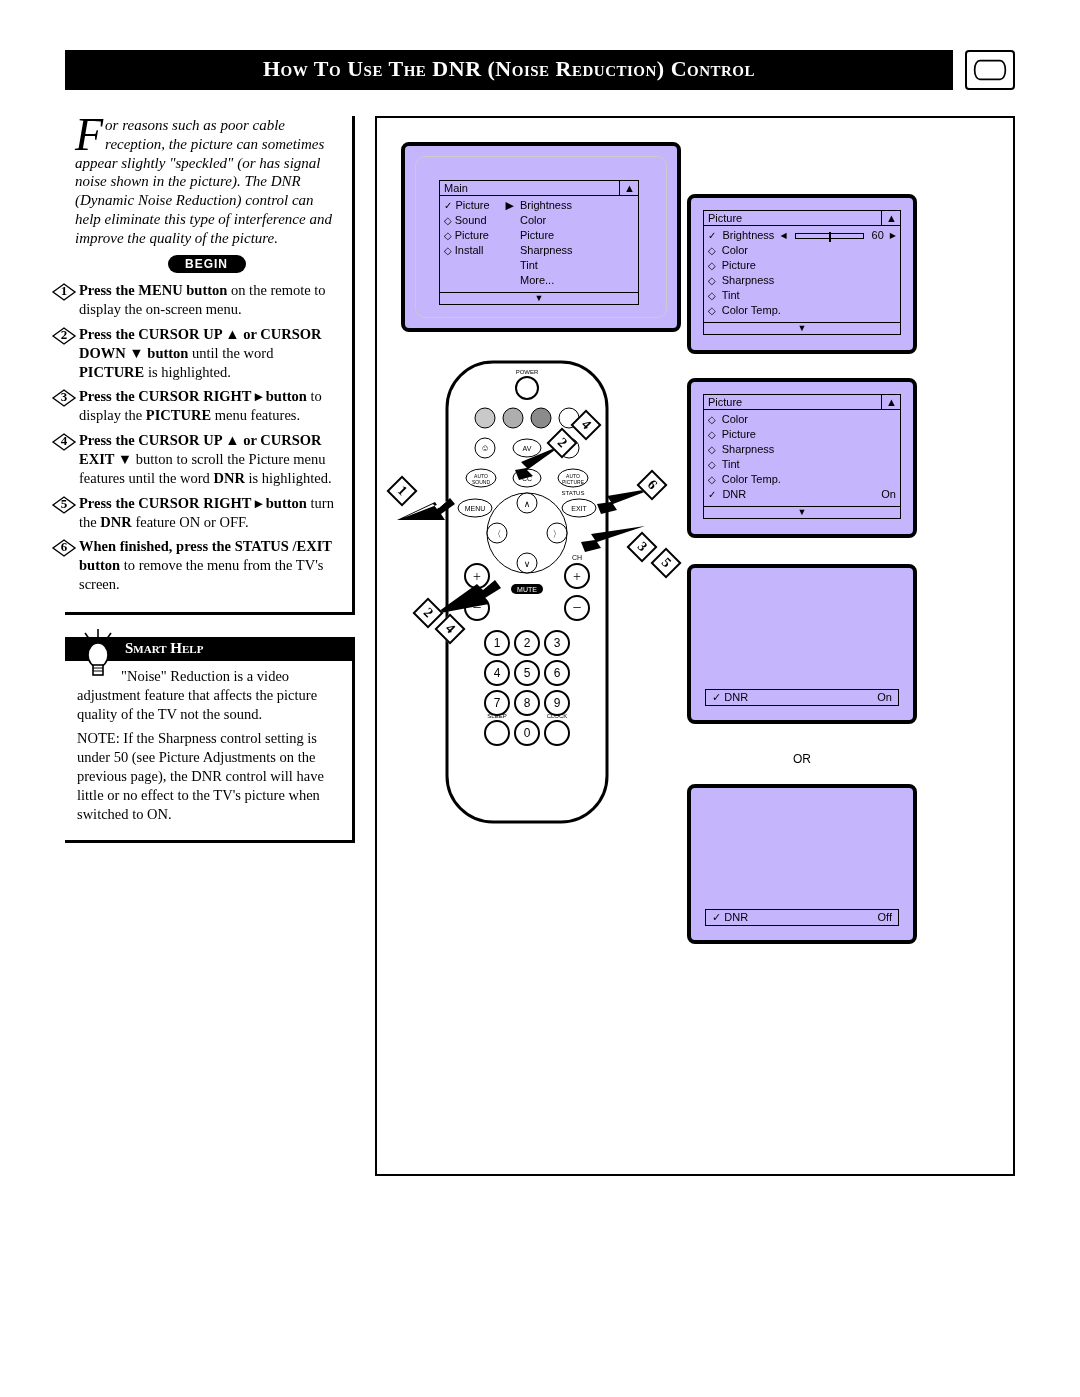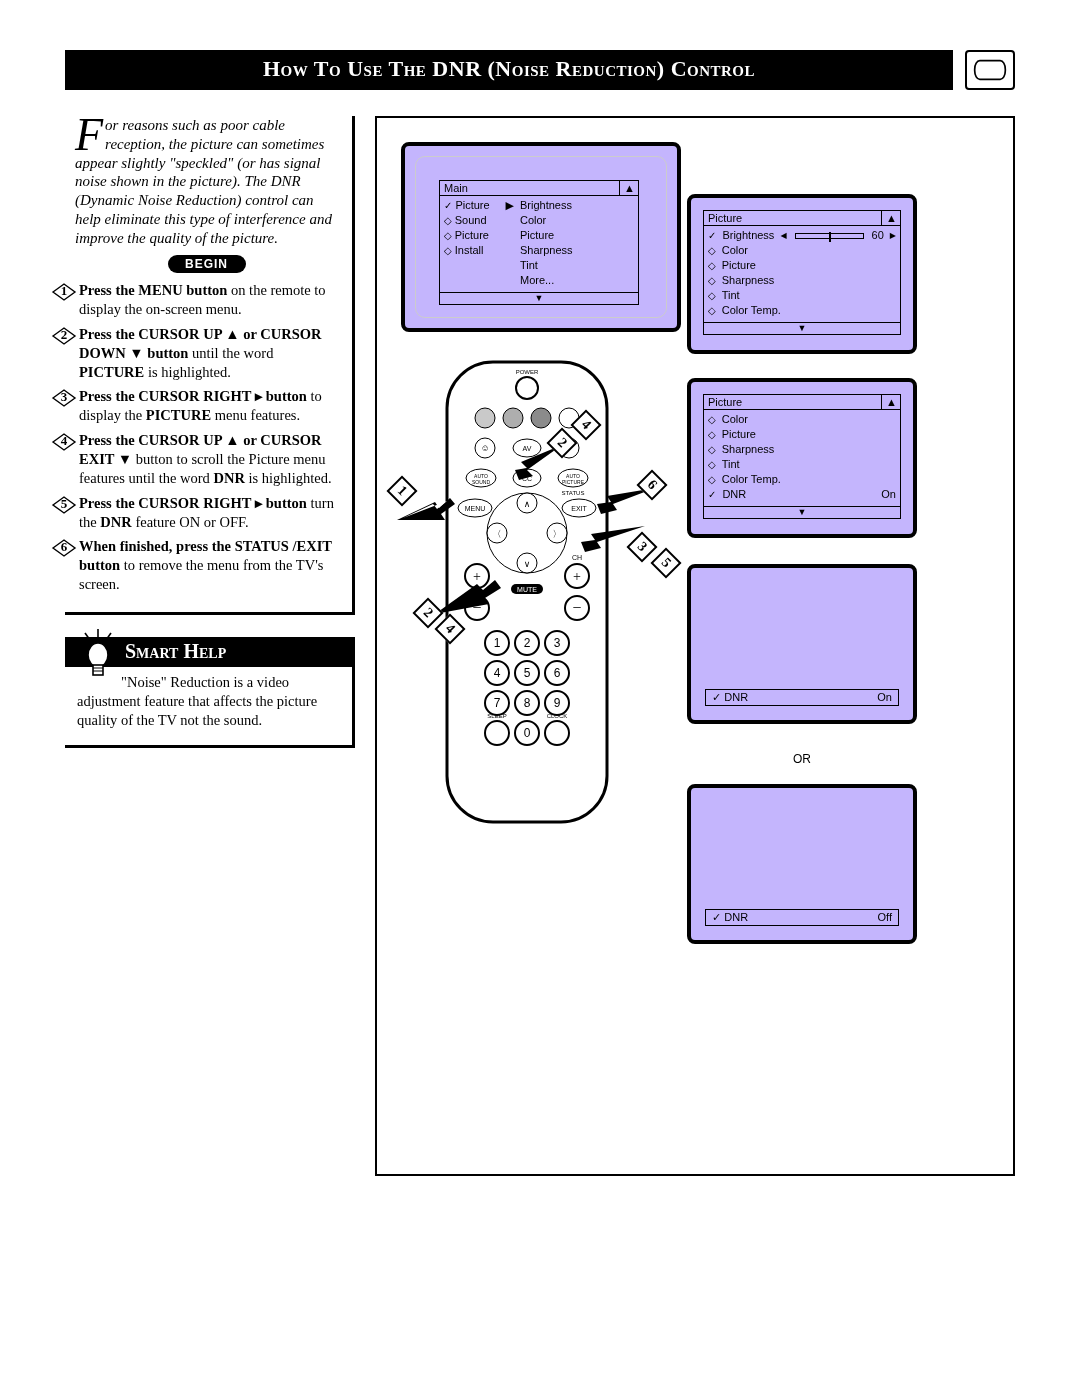--- a/index.html
+++ b/index.html
@@ -20,21 +20,21 @@
   .dropcap{float:left;font-family:"Times New Roman",serif;font-style:italic;font-size:46px;line-height:34px;padding:2px 2px 0 0}
   .begin{display:block;margin:8px auto 8px;width:78px;background:#000;color:#fff;border-radius:12px;text-align:center;font:bold 12px Arial;letter-spacing:1px;padding:2px 12px}
   .step{position:relative;padding-left:4px;margin-top:6px;font-size:14.5px;line-height:1.3}
   .stepnum{position:absolute;left:-26px;top:1px}
   .stepnum svg{width:30px;height:20px}
   .stepnum span{position:absolute;left:0;top:0;width:30px;text-align:center;font-weight:bold;font-size:13px;line-height:18px}
   .stop{display:block;margin:14px auto 0}
   .stop svg{width:44px;height:44px}
   
   .sh{margin-top:22px;border-right:3px solid #000;border-bottom:3px solid #000}
-  .sh-hd{background:#000;color:#fff;font-variant:small-caps;font-weight:bold;padding:3px 6px 4px 60px;font-size:20px;position:relative}
+  .sh-hd{background:#000;color:#fff;font-variant:small-caps;font-weight:bold;padding:3px 6px 4px 60px;font-size:15px;position:relative}
   .sh-bulb{position:absolute;left:14px;top:-8px}
   .sh-bulb svg{width:38px;height:52px}
   .sh-body{padding:6px 10px 16px 12px;font-size:14.5px;line-height:1.3}
   
   .tvscr{position:absolute;border:4px solid #000;border-radius:8px;background:#c4b5fd}
   .tvscr.main {left:24px;top:24px;width:280px;height:190px}
   .tvscr.small{width:230px;height:160px}
   .tvscr .glow{position:absolute;inset:10px;border:1px solid #ccc;border-radius:10px}
   .osd{position:absolute;font:11px Arial;border:1px solid #000}
   .osd .hdr{display:flex;border-bottom:1px solid #000}
@@ -152,20 +152,21 @@
               <ellipse cx="19" cy="26" rx="10" ry="12" fill="#fff" stroke="#000" stroke-width="1.6"></ellipse>
               <rect x="14" y="36" width="10" height="10" fill="#fff" stroke="#000" stroke-width="1.6"></rect>
               <line x1="14" y1="39" x2="24" y2="39" stroke="#000"></line>
                 <line x1="14" y1="42" x2="24" y2="42" stroke="#000"></line>
             </svg>
           </span>
           <span>Smart Help</span>
         </div>
         <div class="sh-body">
           <p style="text-indent:44px">"Noise" Reduction is a video adjustment feature that affects the picture quality of the TV not the sound.</p>
+          <p style="margin-top:6px">NOTE: If the Sharpness control setting is under 50 (see Picture Adjustments on the previous page), the DNR control will have little or no effect to the TV's picture when switched to ON.</p>
         </div>
       </div>
     </div>
 
     <div class="right">
 
       <div class="tvscr main">
         <div class="glow"></div>
         <div class="osd" style="left:34px;top:34px;width:200px">
           <div class="hdr">

